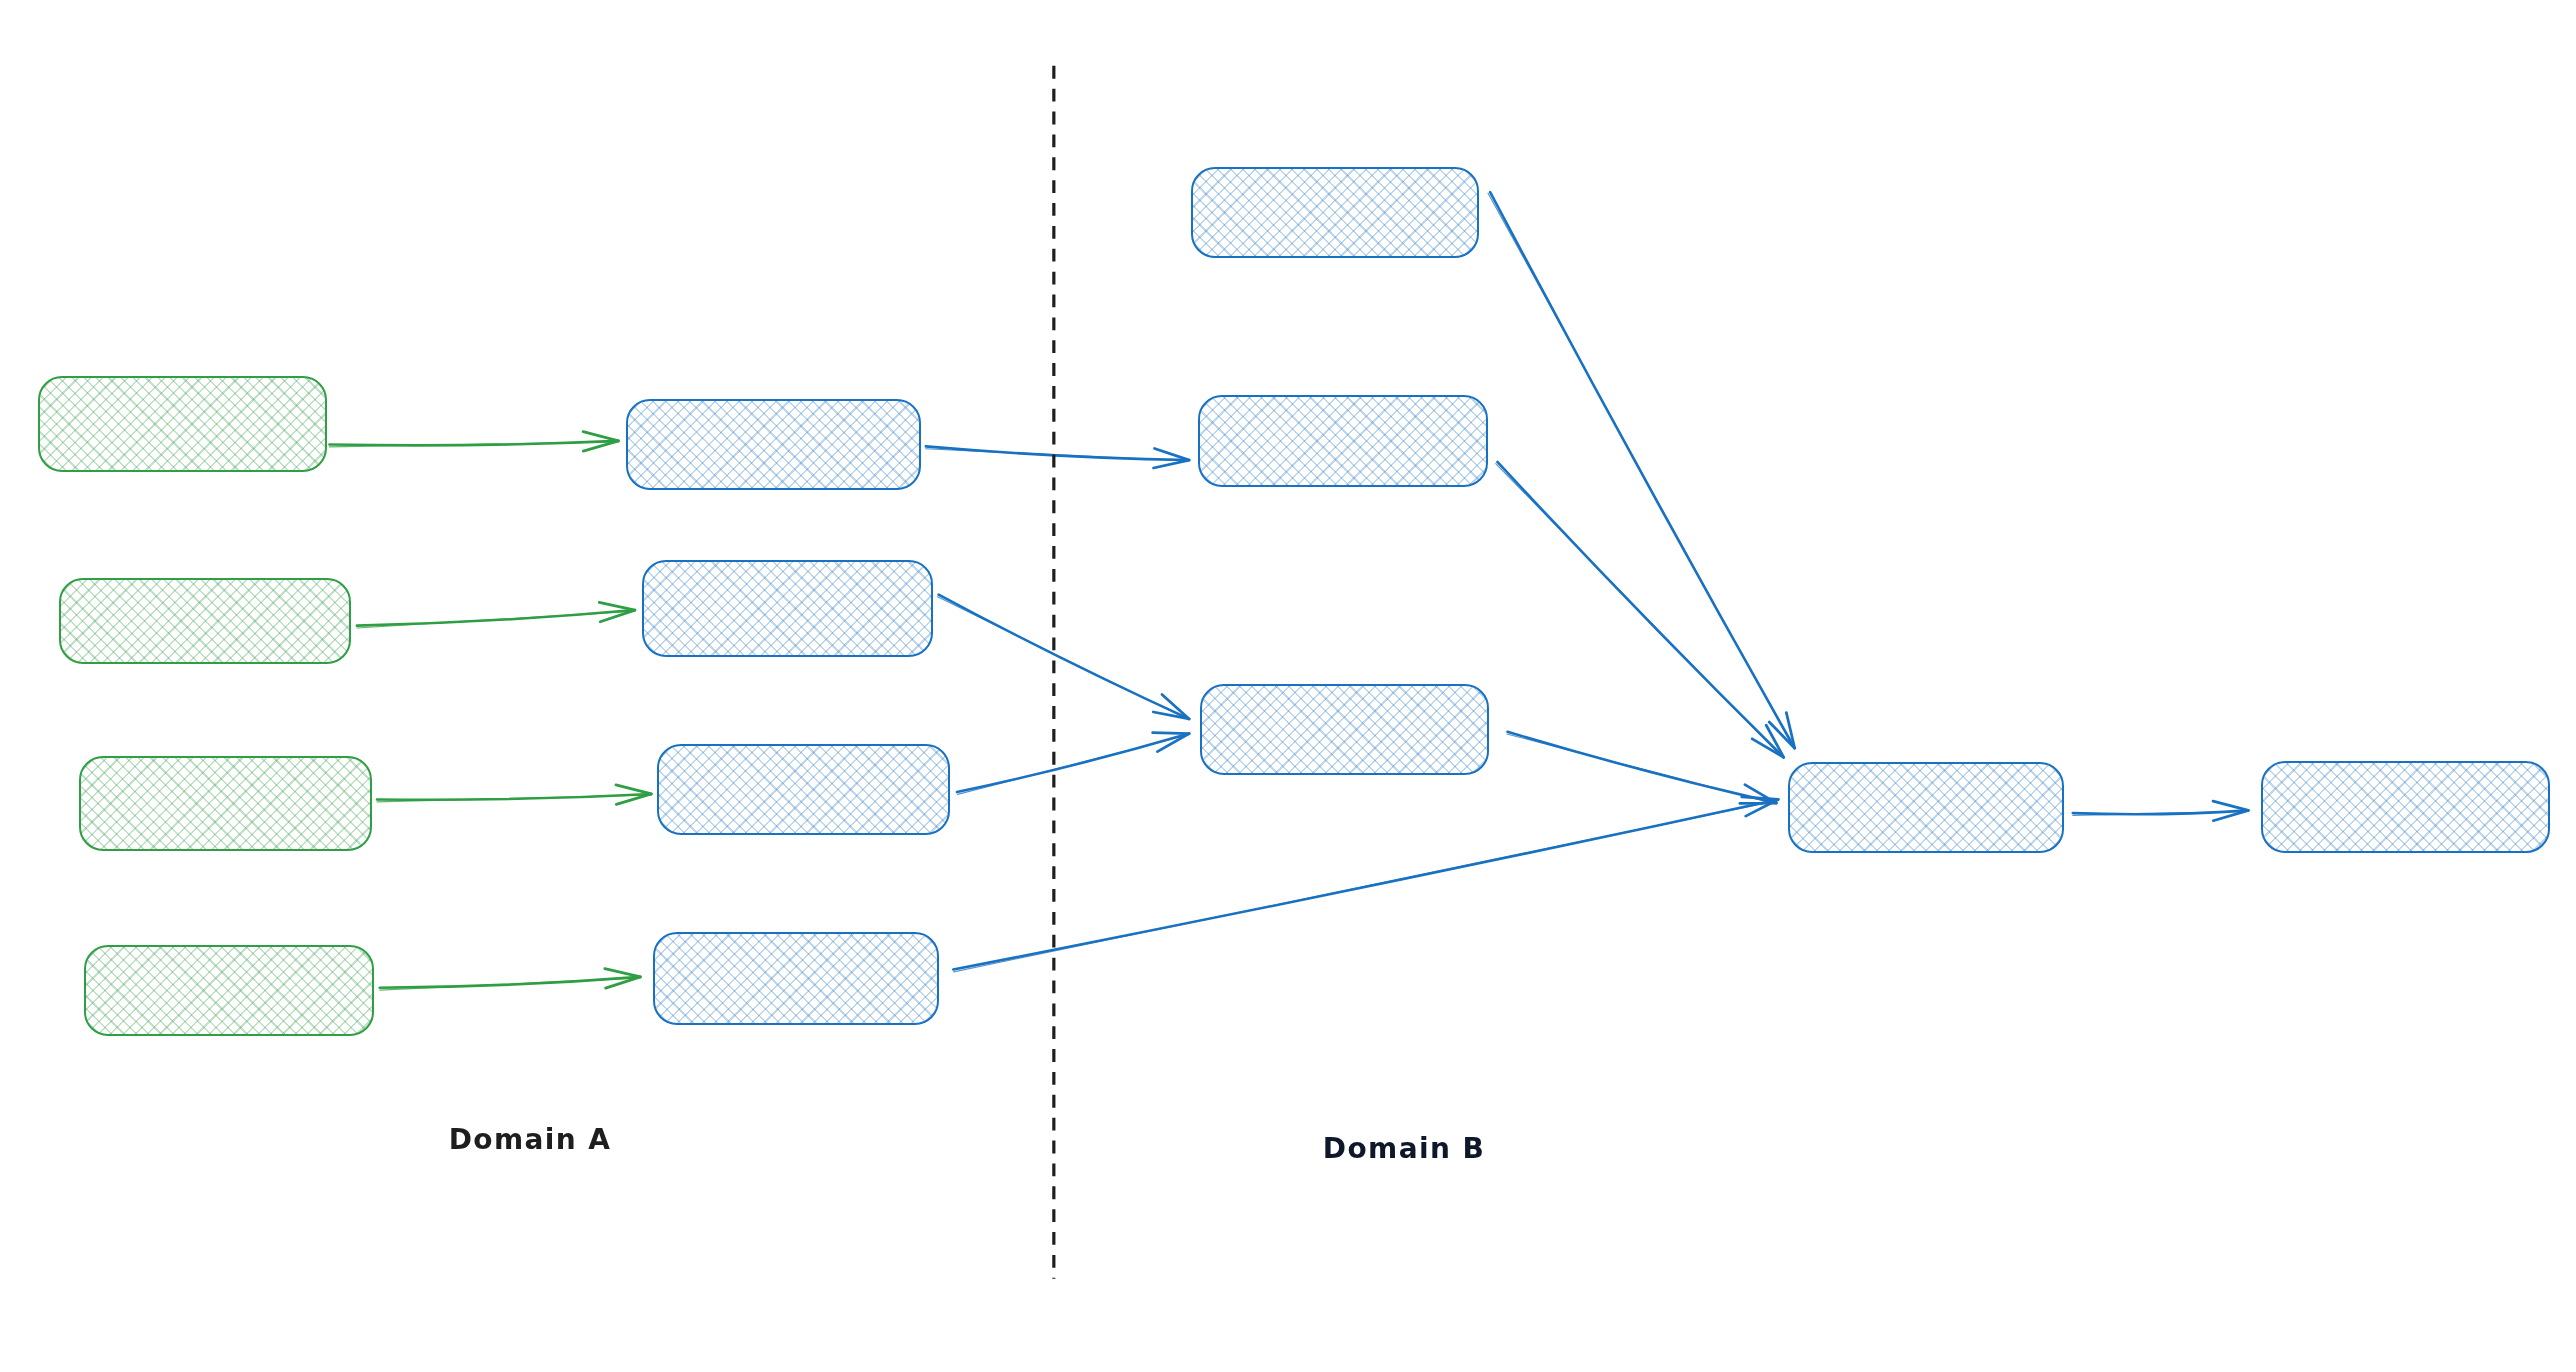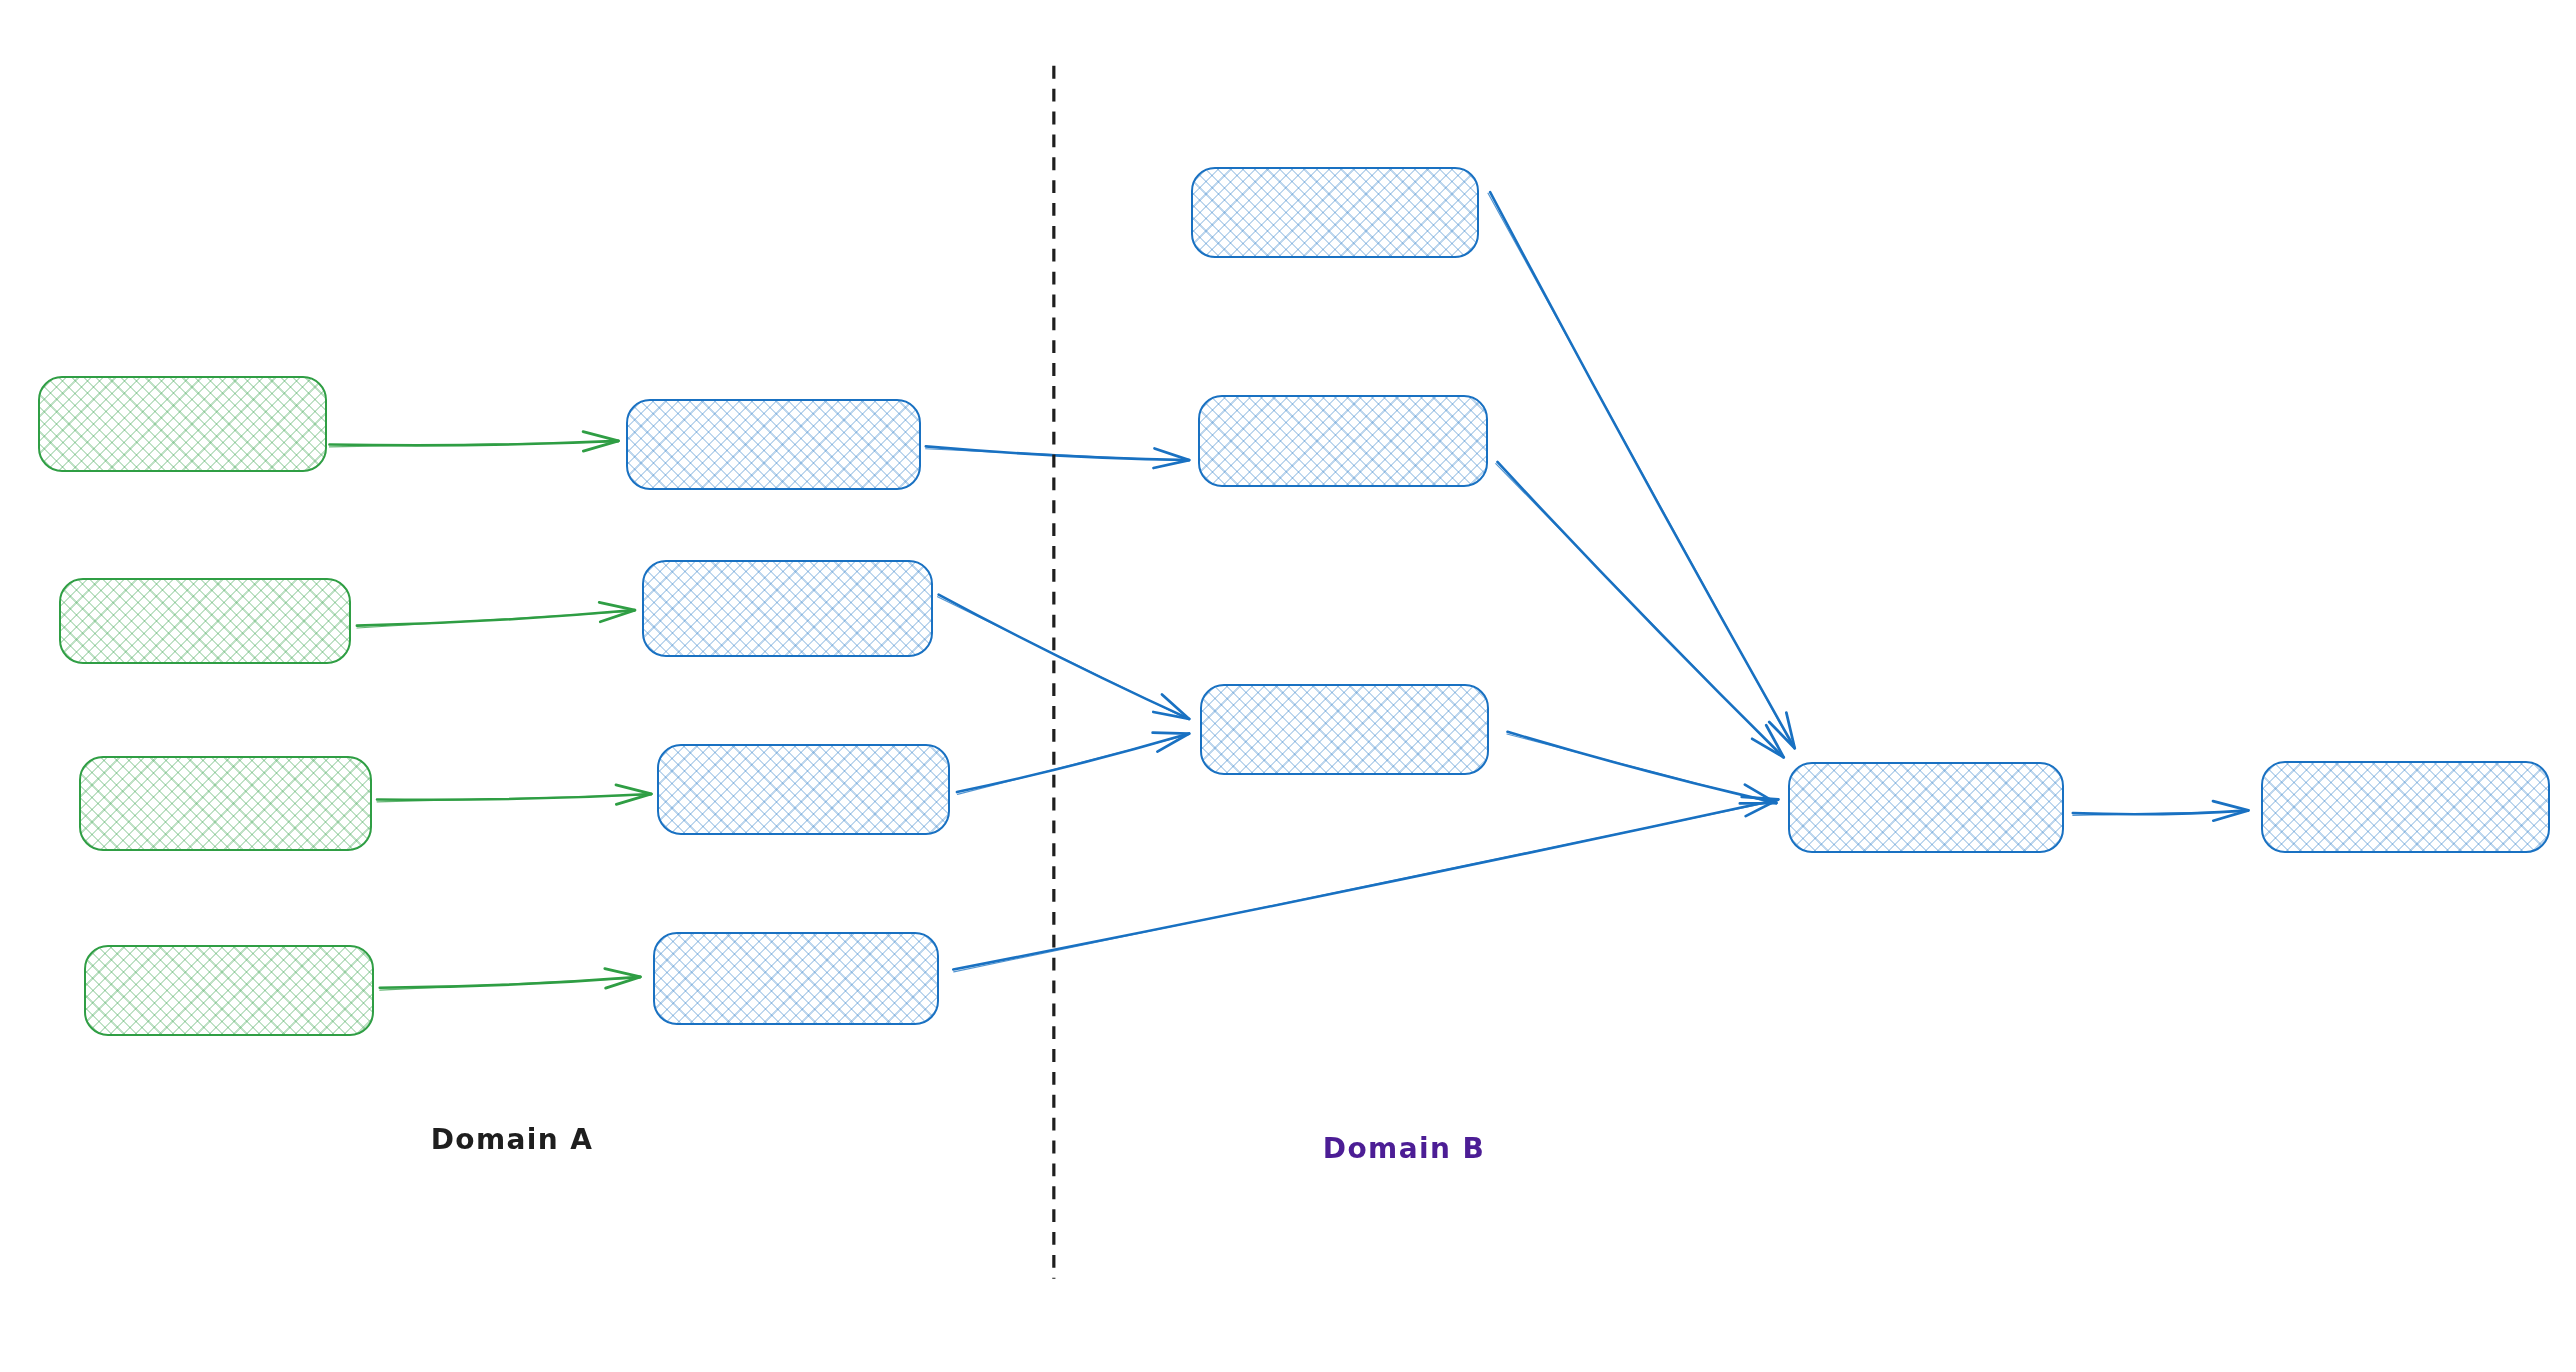--- a/index.html
+++ b/index.html
@@ -20,21 +20,21 @@
     border-color:var(--blue-stroke);
     background:
       repeating-linear-gradient(45deg,  var(--blue-hatch) 0 1.6px, transparent 1.6px 8.7px),
       repeating-linear-gradient(135deg, var(--blue-hatch) 0 1.6px, transparent 1.6px 8.7px),
       #fff;
   }
   .domain-label{
     position:absolute;z-index:3;color:#1e1e1e;font-size:28px;font-weight:600;
     letter-spacing:1.4px;transform:translateX(-50%);white-space:nowrap;
   }
-  #label-domain-a{left:512px;top:1123px;}
+  #label-domain-a{left:530px;top:1123px;}
   #label-domain-b{left:1404px;top:1132px;}
 </style>
 </head>
 <body>
 
 <div id="canvas">
   <svg id="edges-layer" width="2576" height="1372" viewBox="0 0 2816 1500">
       <g fill="none" stroke="#2f9e44" stroke-linecap="round">
         <path d="M 360 486 Q 518.063286069257 488.99959947130145 676 482" stroke-width="2.8"></path>
         <path d="M 360.0329087560136 488.5997917250768 L 676.0131635024054 483.0399166900307" stroke-width="1.3" opacity="0.75"></path>
@@ -106,15 +106,15 @@
       <div class="node blue" style="left: 642px; top: 560px; width: 291px; height: 97px;"></div>
       <div class="node blue" style="left: 657px; top: 744px; width: 293px; height: 91px;"></div>
       <div class="node blue" style="left: 653px; top: 932px; width: 286px; height: 93px;"></div>
       <div class="node blue" style="left: 1191px; top: 167px; width: 288px; height: 91px;"></div>
       <div class="node blue" style="left: 1198px; top: 395px; width: 290px; height: 92px;"></div>
       <div class="node blue" style="left: 1200px; top: 684px; width: 289px; height: 91px;"></div>
       <div class="node blue" style="left: 1788px; top: 762px; width: 276px; height: 91px;"></div>
       <div class="node blue" style="left: 2261px; top: 761px; width: 289px; height: 92px;"></div>
     </div>
   <div class="domain-label" id="label-domain-a" style="color: rgb(30, 30, 30);">Domain A</div>
-  <div class="domain-label" id="label-domain-b" style="color: #4c1d95;">Domain B</div>
+  <div class="domain-label" id="label-domain-b" style="color: #0f172a;">Domain B</div>
 </div>
 
 
 </body></html>

